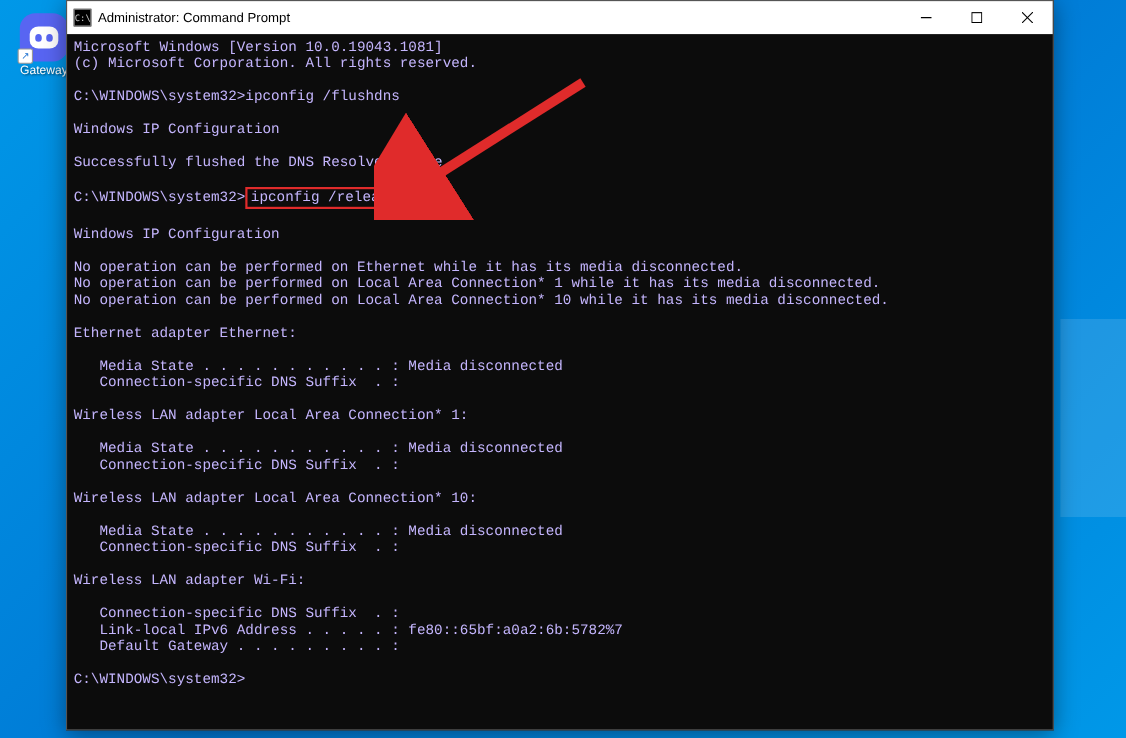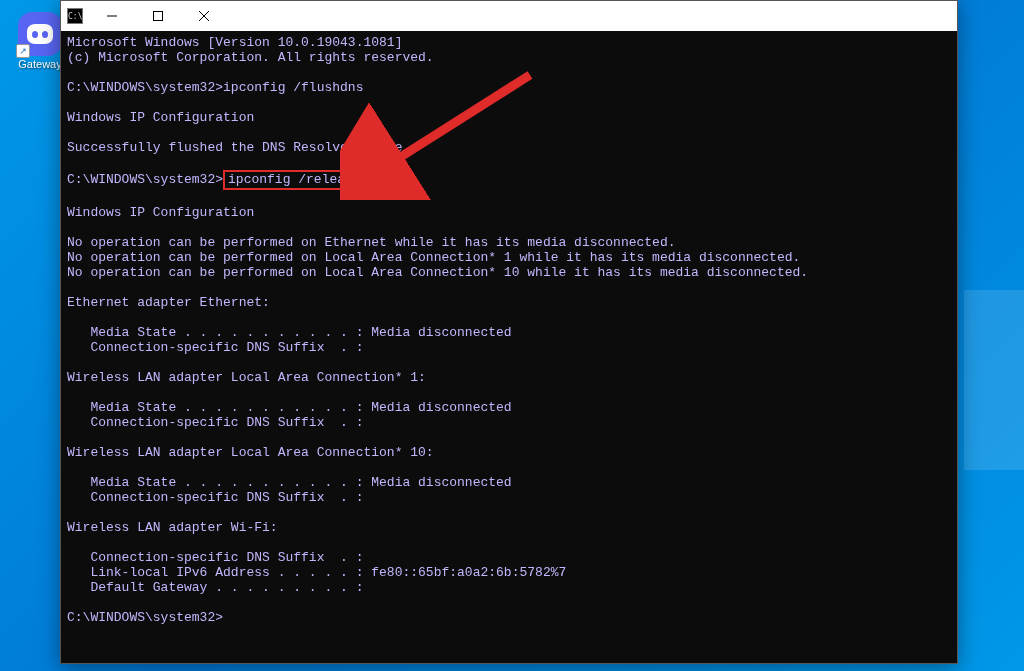--- a/index.html
+++ b/index.html
@@ -162,20 +162,21 @@
   <div class="icon-img">
     <div class="discord-glyph"></div>
     <div class="shortcut-arrow">↗</div>
   </div>
   <div class="label">Gateway</div>
 </div>
 
 <div class="cmd-window">
   <div class="titlebar">
     <div class="cmd-icon">C:\</div>
+    <div class="title">Administrator: Command Prompt</div>
     <div class="win-controls">
       <div class="win-btn">
         <svg width="10" height="10">
             <line x1="0" y1="5" x2="10" y2="5" stroke="#000" stroke-width="1"></line>
           </svg>
       </div>
       <div class="win-btn">
         <svg width="10" height="10">
             <rect x="0.5" y="0.5" width="9" height="9" fill="none" stroke="#000" stroke-width="1"></rect>
           </svg>

